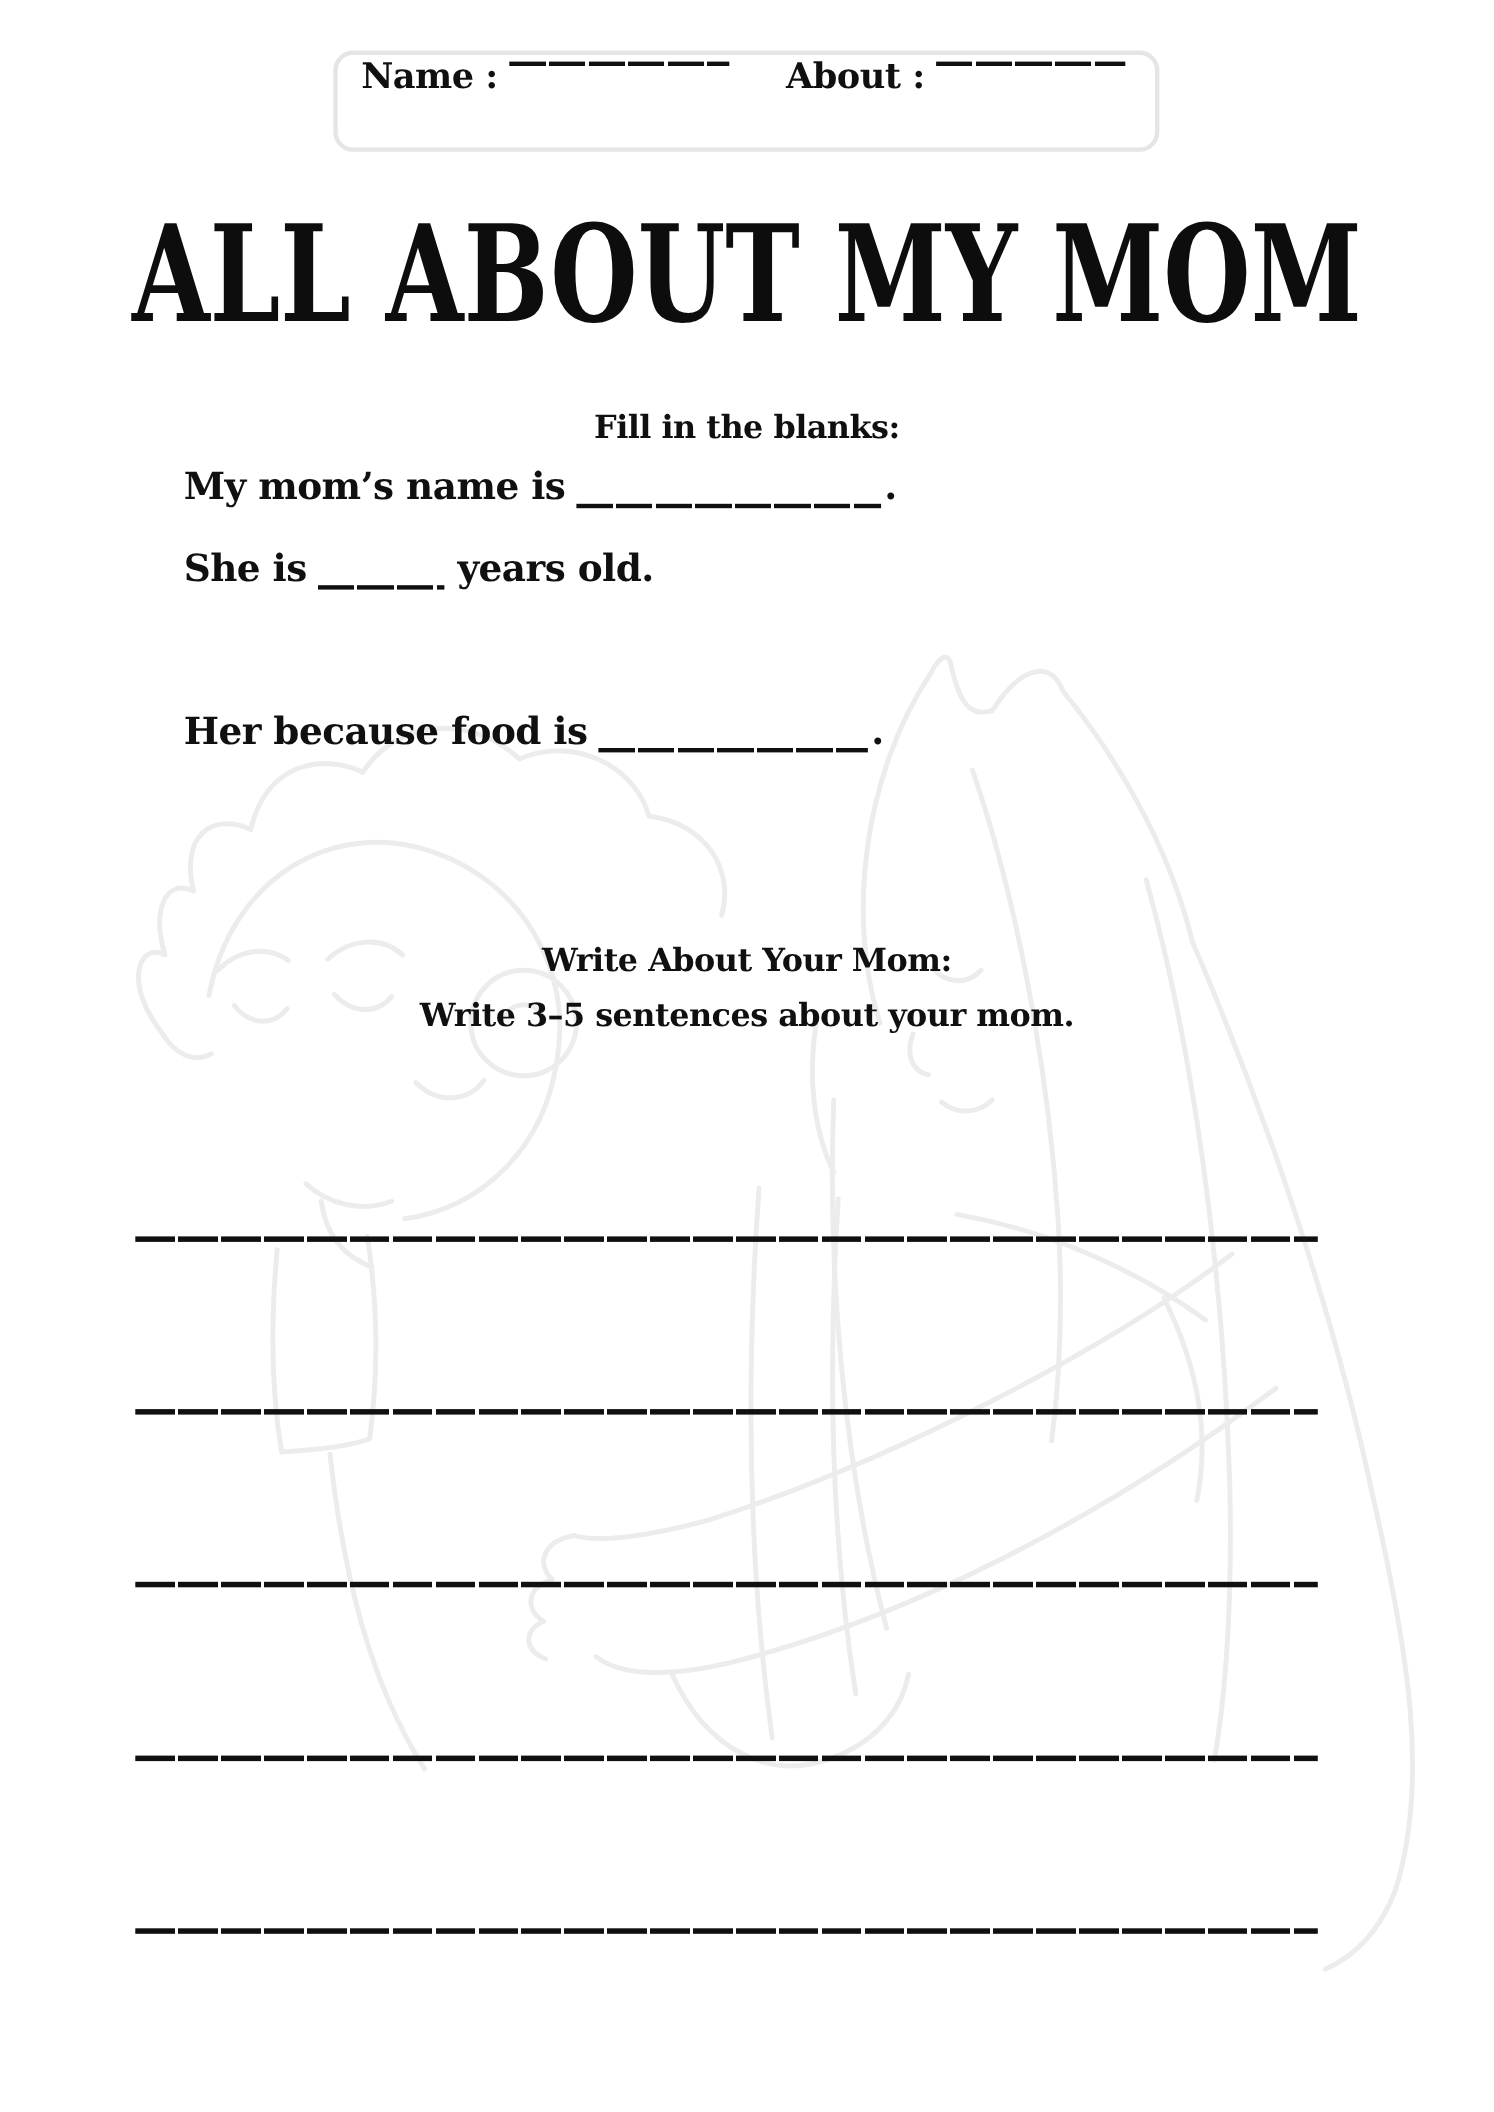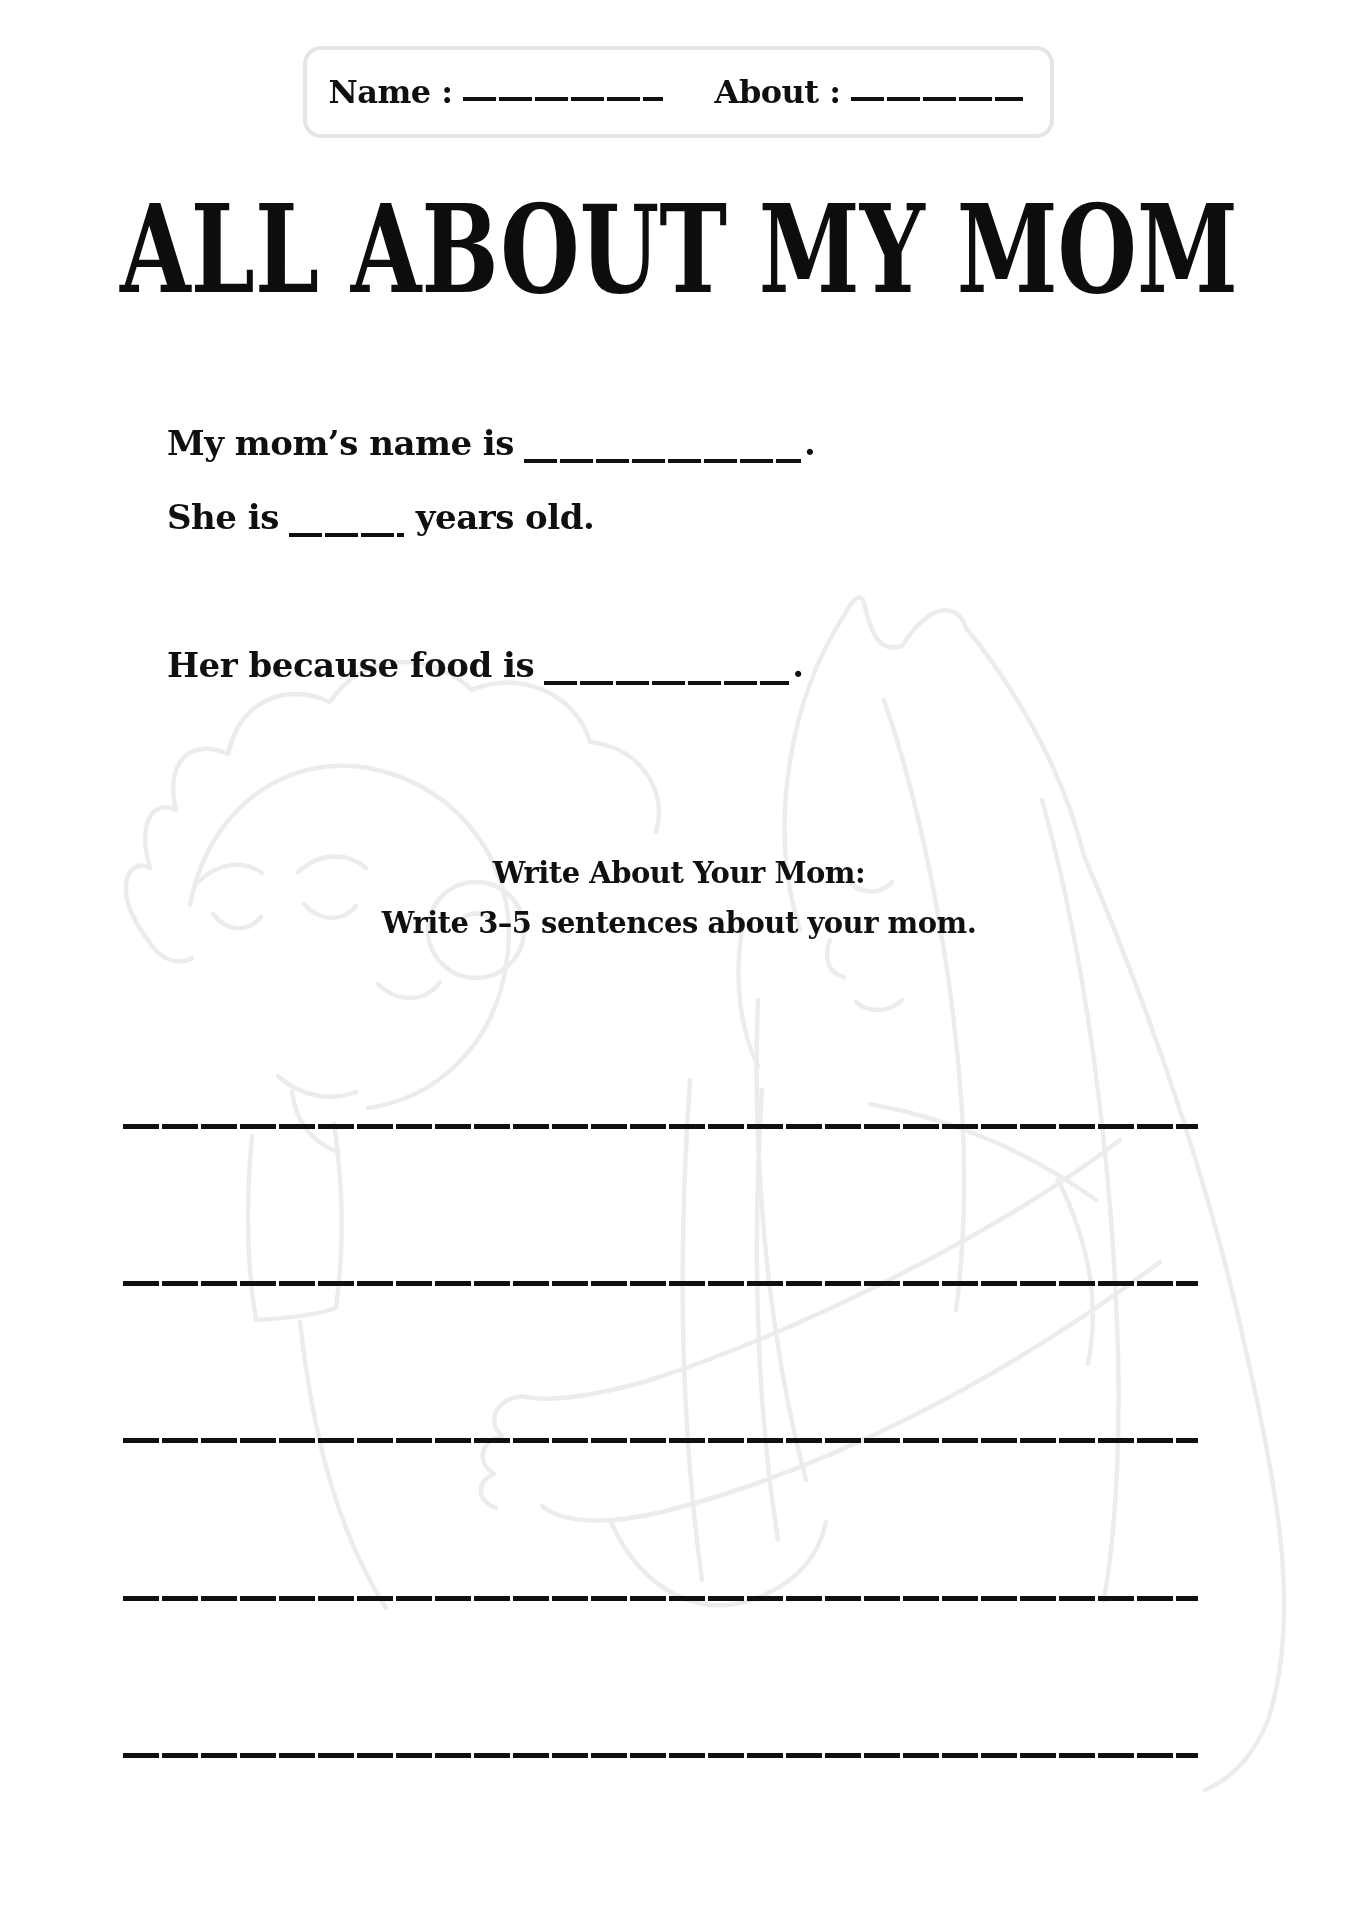--- a/index.html
+++ b/index.html
@@ -15,21 +15,21 @@
   }
   .illustration {
     position:absolute; left:0; top:0; width:1358px; height:1920px;
     z-index:0;
   }
   .content { position:absolute; left:0; top:0; width:1358px; height:1920px; z-index:1; }
 
   .name-date-box {
     position:absolute; left:303px; top:46px; width:751px; height:92px;
     border:4px solid #e5e5e5; border-radius:18px;
-    display:flex; align-items:center; justify-content:center;
+    display:flex; align-items:flex-start; justify-content:center;
     font-weight:bold; font-size:32px; letter-spacing:-0.5px;
     background:transparent;
   }
   .name-date-box .lbl { white-space:pre; }
   .blank {
     display:inline-block; height:10px; margin-bottom:-8px; margin-left:10px;
     background-image:repeating-linear-gradient(90deg,#101010 0 33px, rgba(0,0,0,0) 33px 36px);
     background-size:100% 4px; background-position:0 100%; background-repeat:no-repeat;
   }
   .nblank { width:200px; }
@@ -128,20 +128,21 @@
       <span class="blank nblank"></span>
       <span class="date-gap"></span>
       <span class="lbl">About :</span>
       <span class="blank dblank"></span>
     </div>
 
     <svg class="title-svg" width="1358" height="140">
       <text x="679" y="114" text-anchor="middle" textLength="1118" lengthAdjust="spacingAndGlyphs" font-family="DejaVu Serif, Liberation Serif, serif" font-weight="bold" font-size="122" fill="#0d0d0d">ALL ABOUT MY MOM</text>
     </svg>
 
+    <div class="center-head fill-head">Fill in the blanks:</div>
 
     <div class="fill-row r1">
       <span>My mom’s name is</span><span class="blank b1"></span><span class="suffix">.</span>
     </div>
     <div class="fill-row r2">
       <span>She is</span><span class="blank b2"></span><span class="suffix spaced">years old.</span>
     </div>
     <div class="fill-row r4">
       <span>Her because food is</span><span class="blank b4"></span><span class="suffix">.</span>
     </div>

